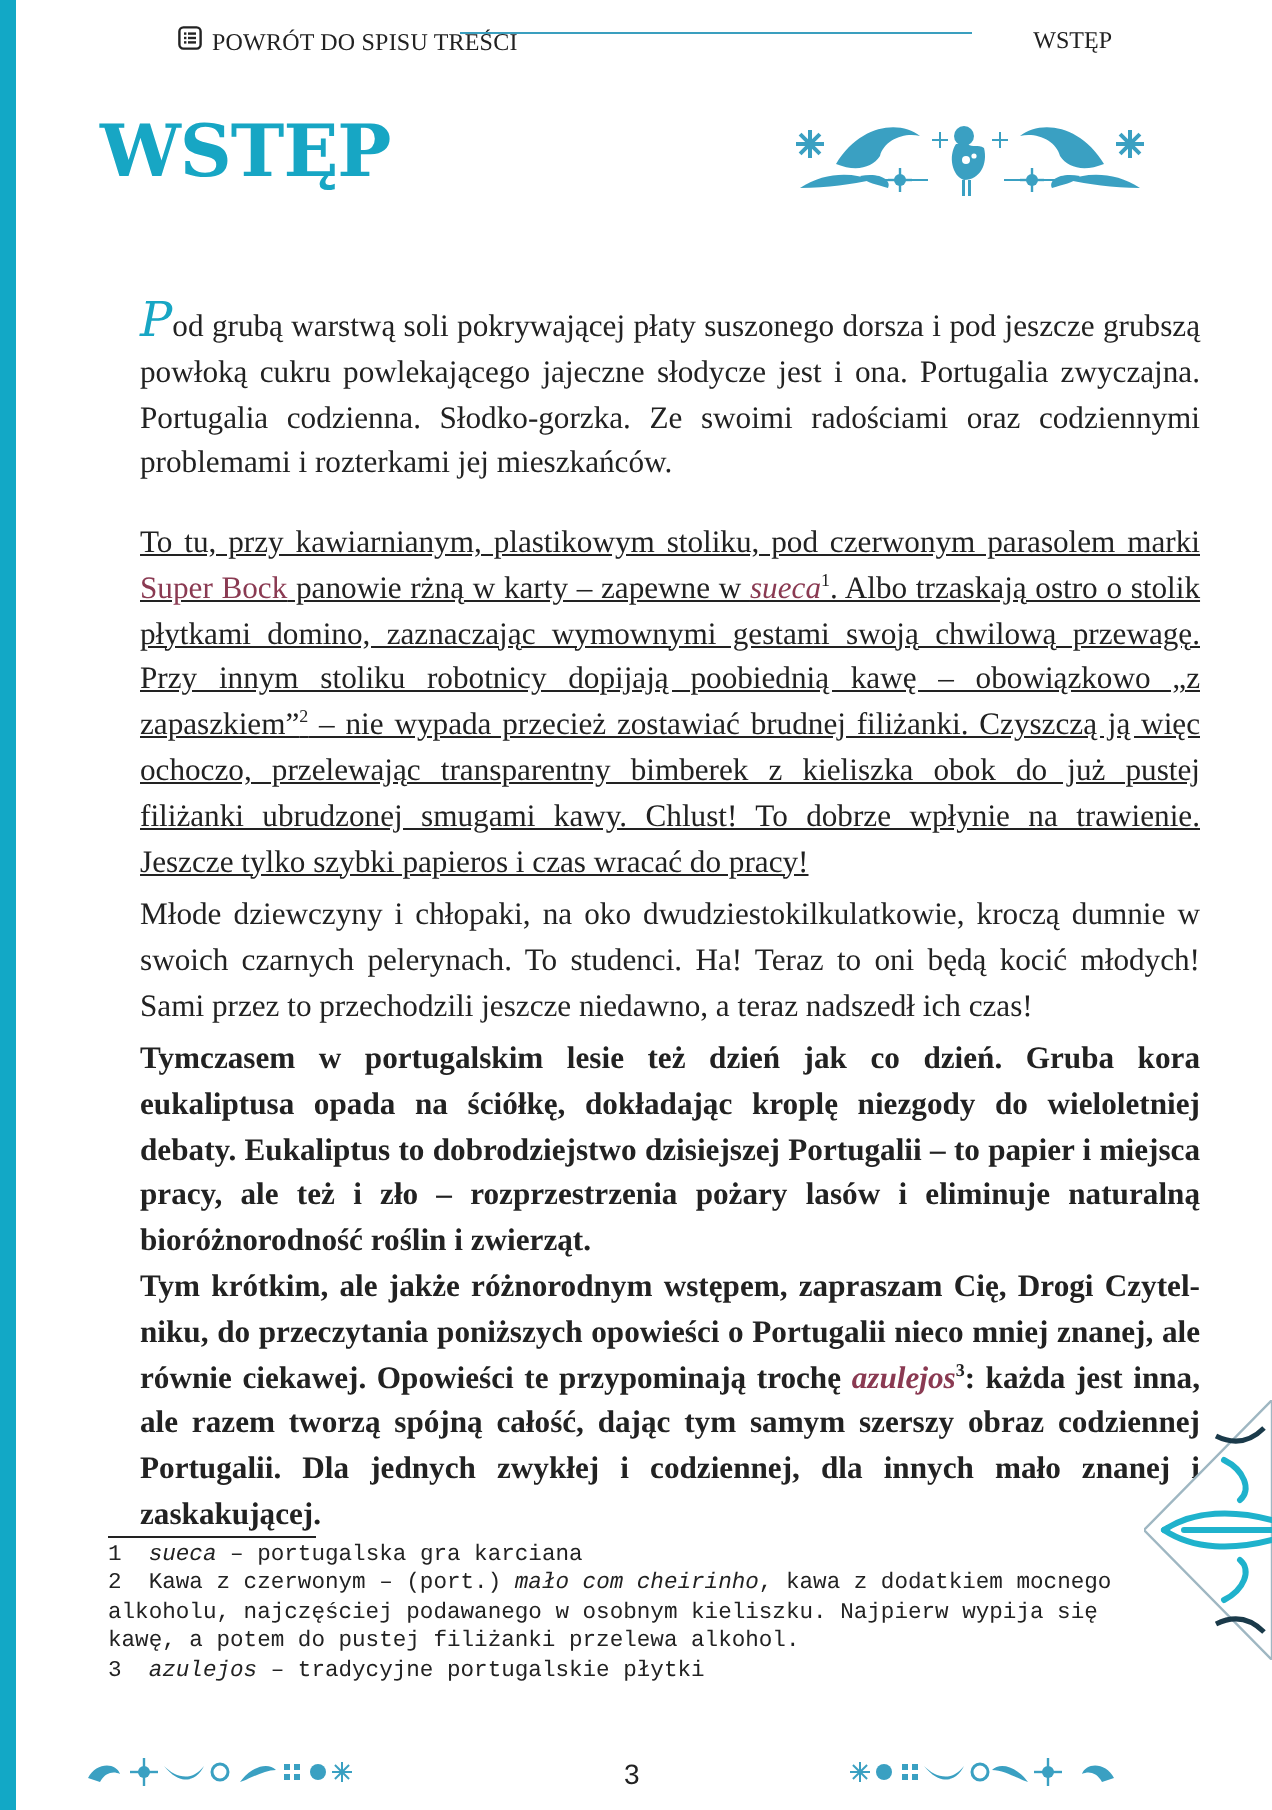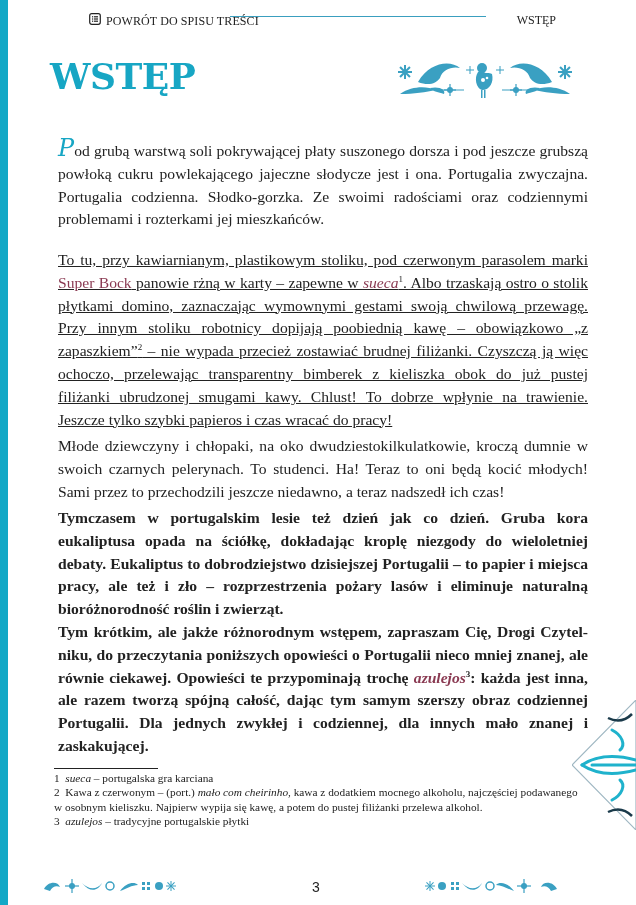--- a/index.html
+++ b/index.html
@@ -25,36 +25,36 @@
   }
   
   .title {
     position:absolute; left:50px; top:55px; font-family:"DejaVu Serif", serif;
     font-weight:bold; font-size:36px; color:#17a6c4; letter-spacing:-0.5px;
   }
   .ornament-top { position:absolute; left:390px; top:60px; width:190px; height:40px; }
   
   .text {
     position:absolute; left:54px; width:530px; font-family:"Liberation Serif", serif;
-    font-size:15.6px; line-height:22.8px; color:#222; text-align:justify; margin:4px;
+    font-size:15.6px; line-height:22.8px; color:#222; text-align:justify; margin:16px;
     hyphens:manual;
   }
   .p1 { top:134px; }
   .p2 { top:245px;text-decoration:underline; }
   .p3 { top:431px; }
   .p4 { top:503px;font-weight:bold; }
   .p5 { top:617px;font-weight:bold; }
   .dropcap { color:#17a6c4; font-family:"DejaVu Serif", serif; font-style:italic; font-size:24px; line-height:20px; }
   .accent { color:#8a3a52; }
   .accent-i { color:#8a3a52; font-style:italic; }
   sup { font-size:9px; line-height:0; }
   
   .fn-rule { position:absolute; left:54px; top:768px; width:104px; height:1px; background:#222; }
   .fns {
-    position:absolute; left:54px; top:771px; width:530px; font-family:Liberation Serif, serif;
+    position:absolute; left:54px; top:771px; width:530px; font-family:Liberation Mono, monospace;
     font-size:11.3px; line-height:14.4px; color:#222;
   }
   .fn { margin:0; }
   .fn i { font-style:italic; }
   
   .orn-bottom-l { position:absolute; left:42px; top:877px; width:135px; height:18px; }
   .orn-bottom-r { position:absolute; left:424px; top:877px; width:135px; height:18px; }
   .page-num {
     position:absolute; left:312px; top:879px; font-family:"Liberation Sans", sans-serif;
     font-size:14px; color:#222;

